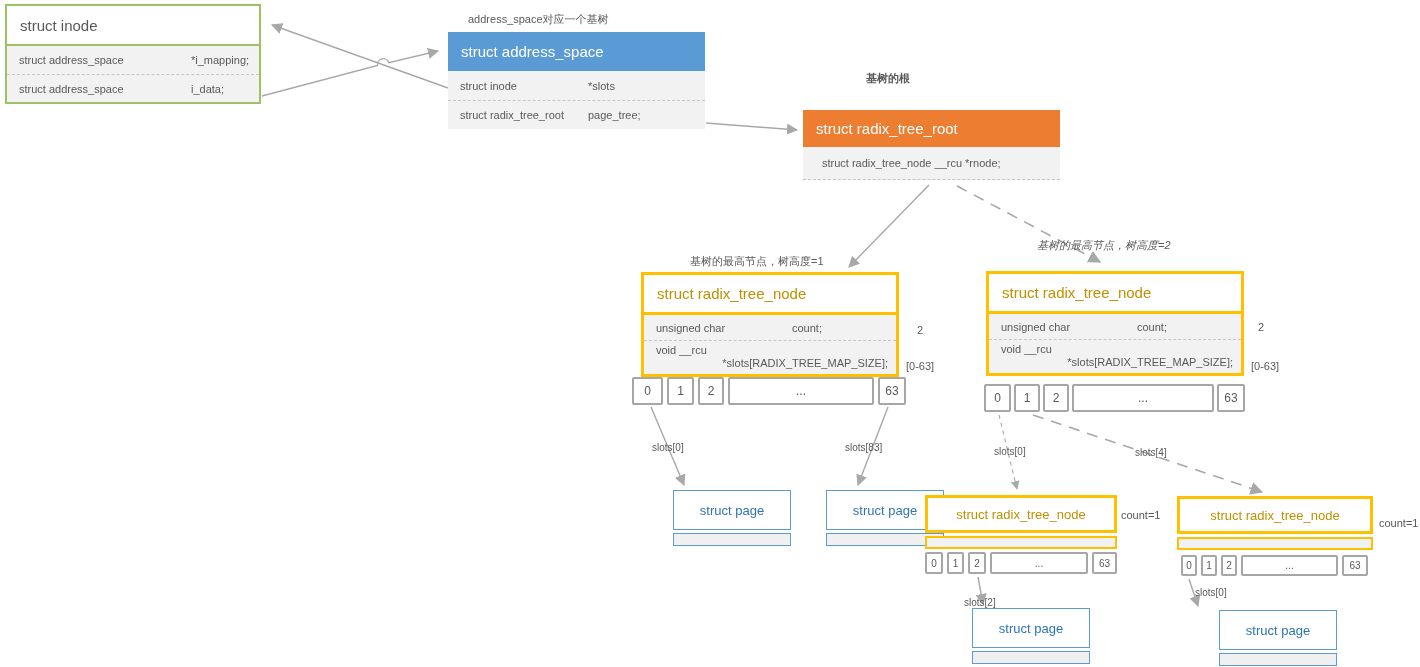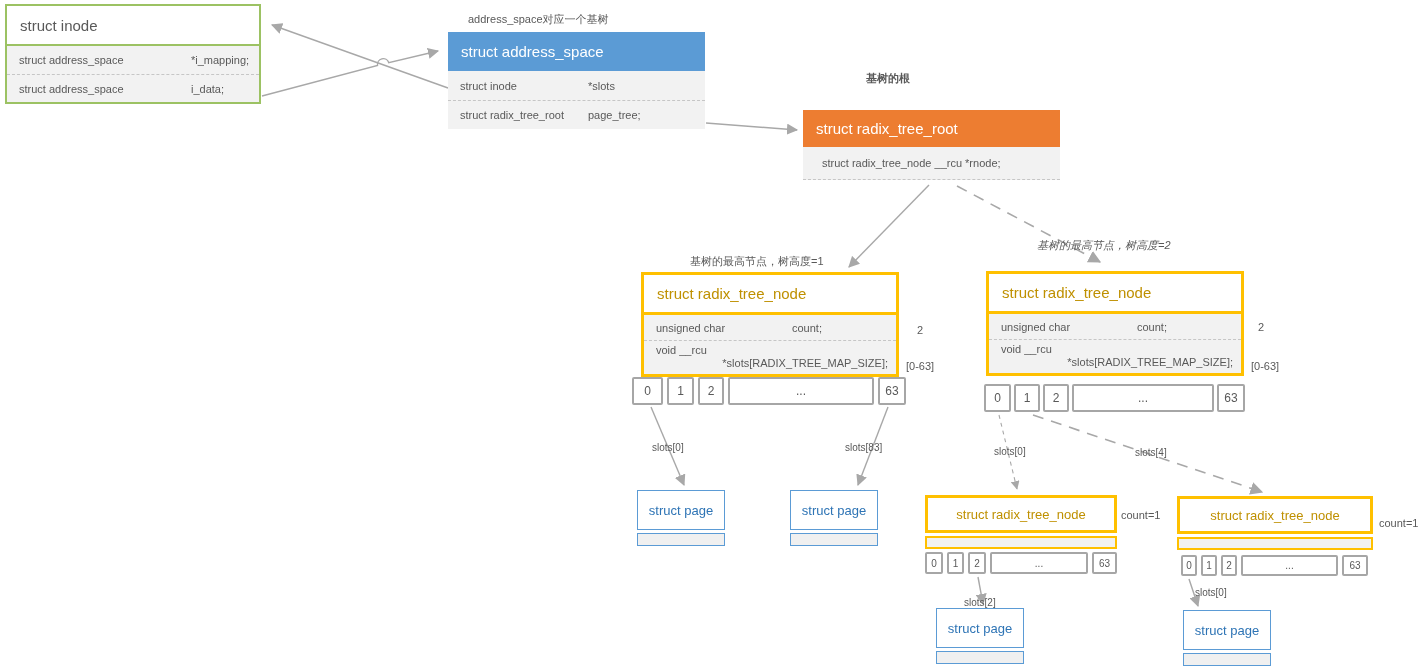--- a/index.html
+++ b/index.html
@@ -54,21 +54,21 @@
   #slots-c1 { left:925px; top:552px; height:22px; gap:4px; }
   #slots-c2 { left:1181px; top:555px; height:21px; gap:4px; }
   #slots-c1 .slot, #slots-c2 .slot { font-size:10px; }
 
   .rt-child { position:absolute; }
   .rt-child .tbox { border:3px solid #FFC000; background:#fff; display:flex; align-items:center; justify-content:center; font-size:13px; color:#BF9000; height:38px; white-space:nowrap; }
   .rt-child .strip { margin-top:3px; border:2px solid #FFC000; background:#F2F2F2; height:13px; }
   #child1 { left:925px; top:495px; width:192px; }
   #child2 { left:1177px; top:496px; width:196px; }
 
-  .page-box { position:absolute; width:88px; }
+  .page-box { position:absolute; width:118px;margin-left:36px; }
   .page-box .tbox { border:1.5px solid #5B9BD5; background:#fff; height:40px; display:flex; align-items:center; justify-content:center; font-size:13px; color:#2E74B5; white-space:nowrap; }
   .page-box .strip { margin-top:3px; border:1.5px solid #5B9BD5; background:#F0F0F0; height:13px; }
   #page1 { left:637px; top:490px; }
   #page2 { left:790px; top:490px; }
   #page3 { left:936px; top:608px; }
   #page4 { left:1183px; top:610px; }
 </style>
 </head>
 <body>
 

